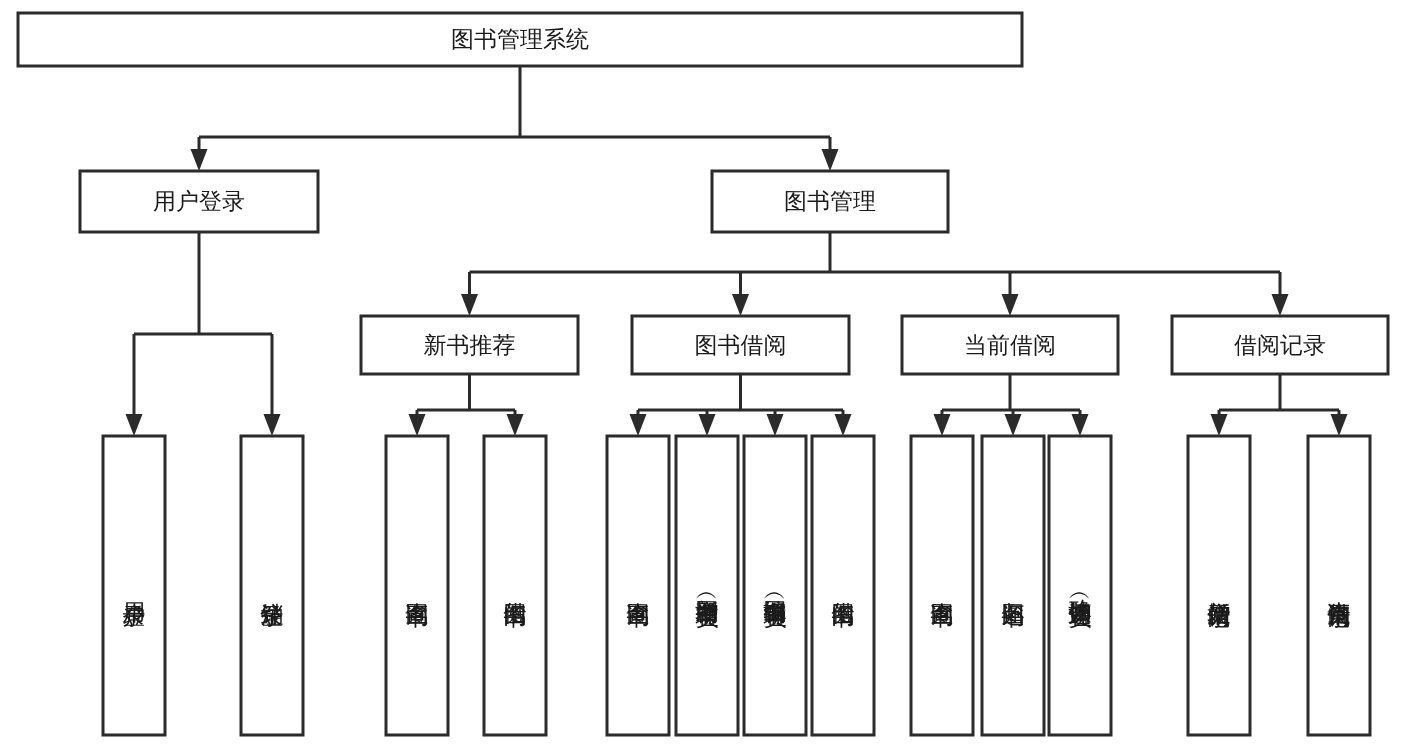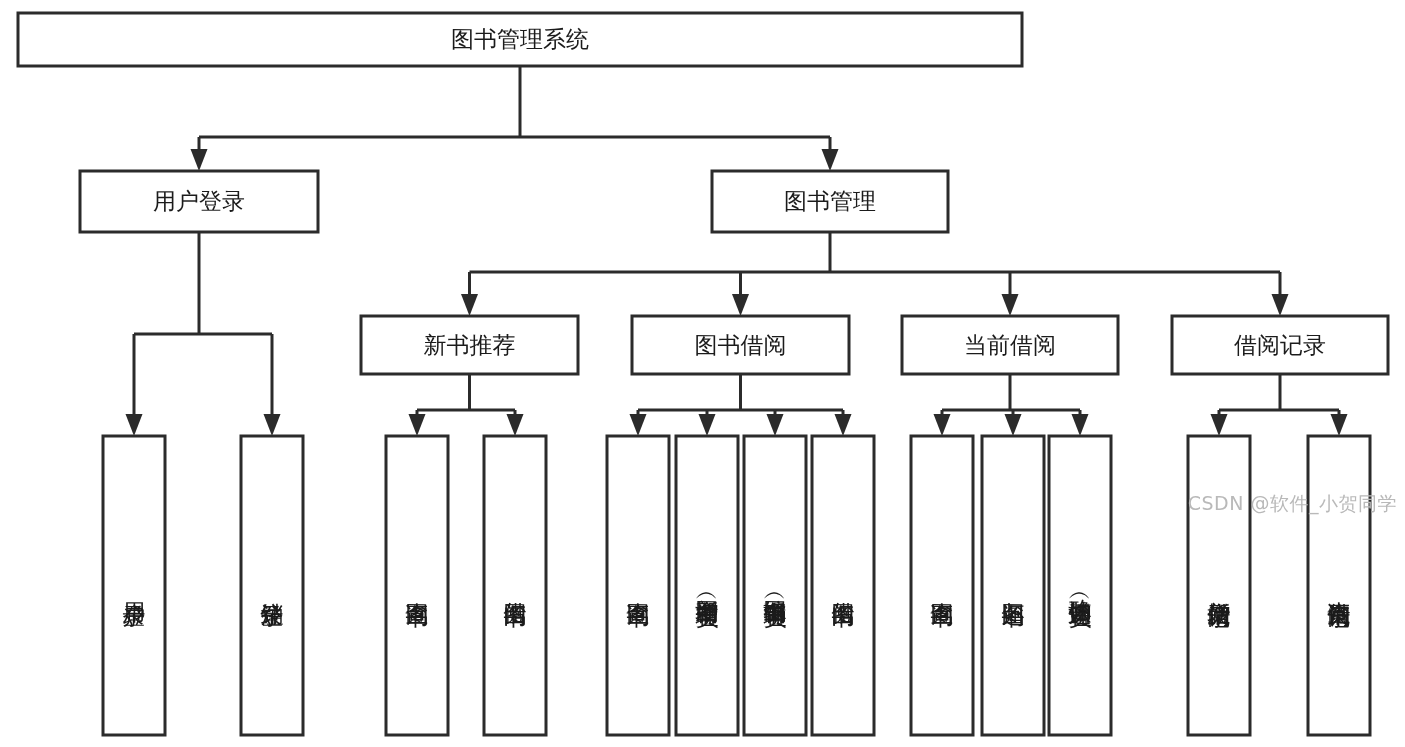--- a/index.html
+++ b/index.html
@@ -191,14 +191,13 @@
       <div class="leaf-label-wrap" style="left: 676px; top: 436px; width: 62px; height: 299px;">新增图书（管理员）</div>
       <div class="leaf-label-wrap" style="left: 744px; top: 436px; width: 62px; height: 299px;">编辑图书（管理员）</div>
       <div class="leaf-label-wrap" style="left: 812px; top: 436px; width: 62px; height: 299px;">借阅图书</div>
       <div class="leaf-label-wrap" style="left: 911px; top: 436px; width: 62px; height: 299px;">查询图书</div>
       <div class="leaf-label-wrap" style="left: 982px; top: 436px; width: 62px; height: 299px;">归还图书</div>
       <div class="leaf-label-wrap" style="left: 1049px; top: 436px; width: 62px; height: 299px;">确认归还（管理员）</div>
       <div class="leaf-label-wrap" style="left: 1188px; top: 436px; width: 62px; height: 299px;">新增借阅记录</div>
       <div class="leaf-label-wrap" style="left: 1308px; top: 436px; width: 62px; height: 299px;">查询借阅记录</div>
     </div>
 
-  <div class="watermark">CSDN @软件_小贺同学</div>
 </div>
 
 </body></html>

